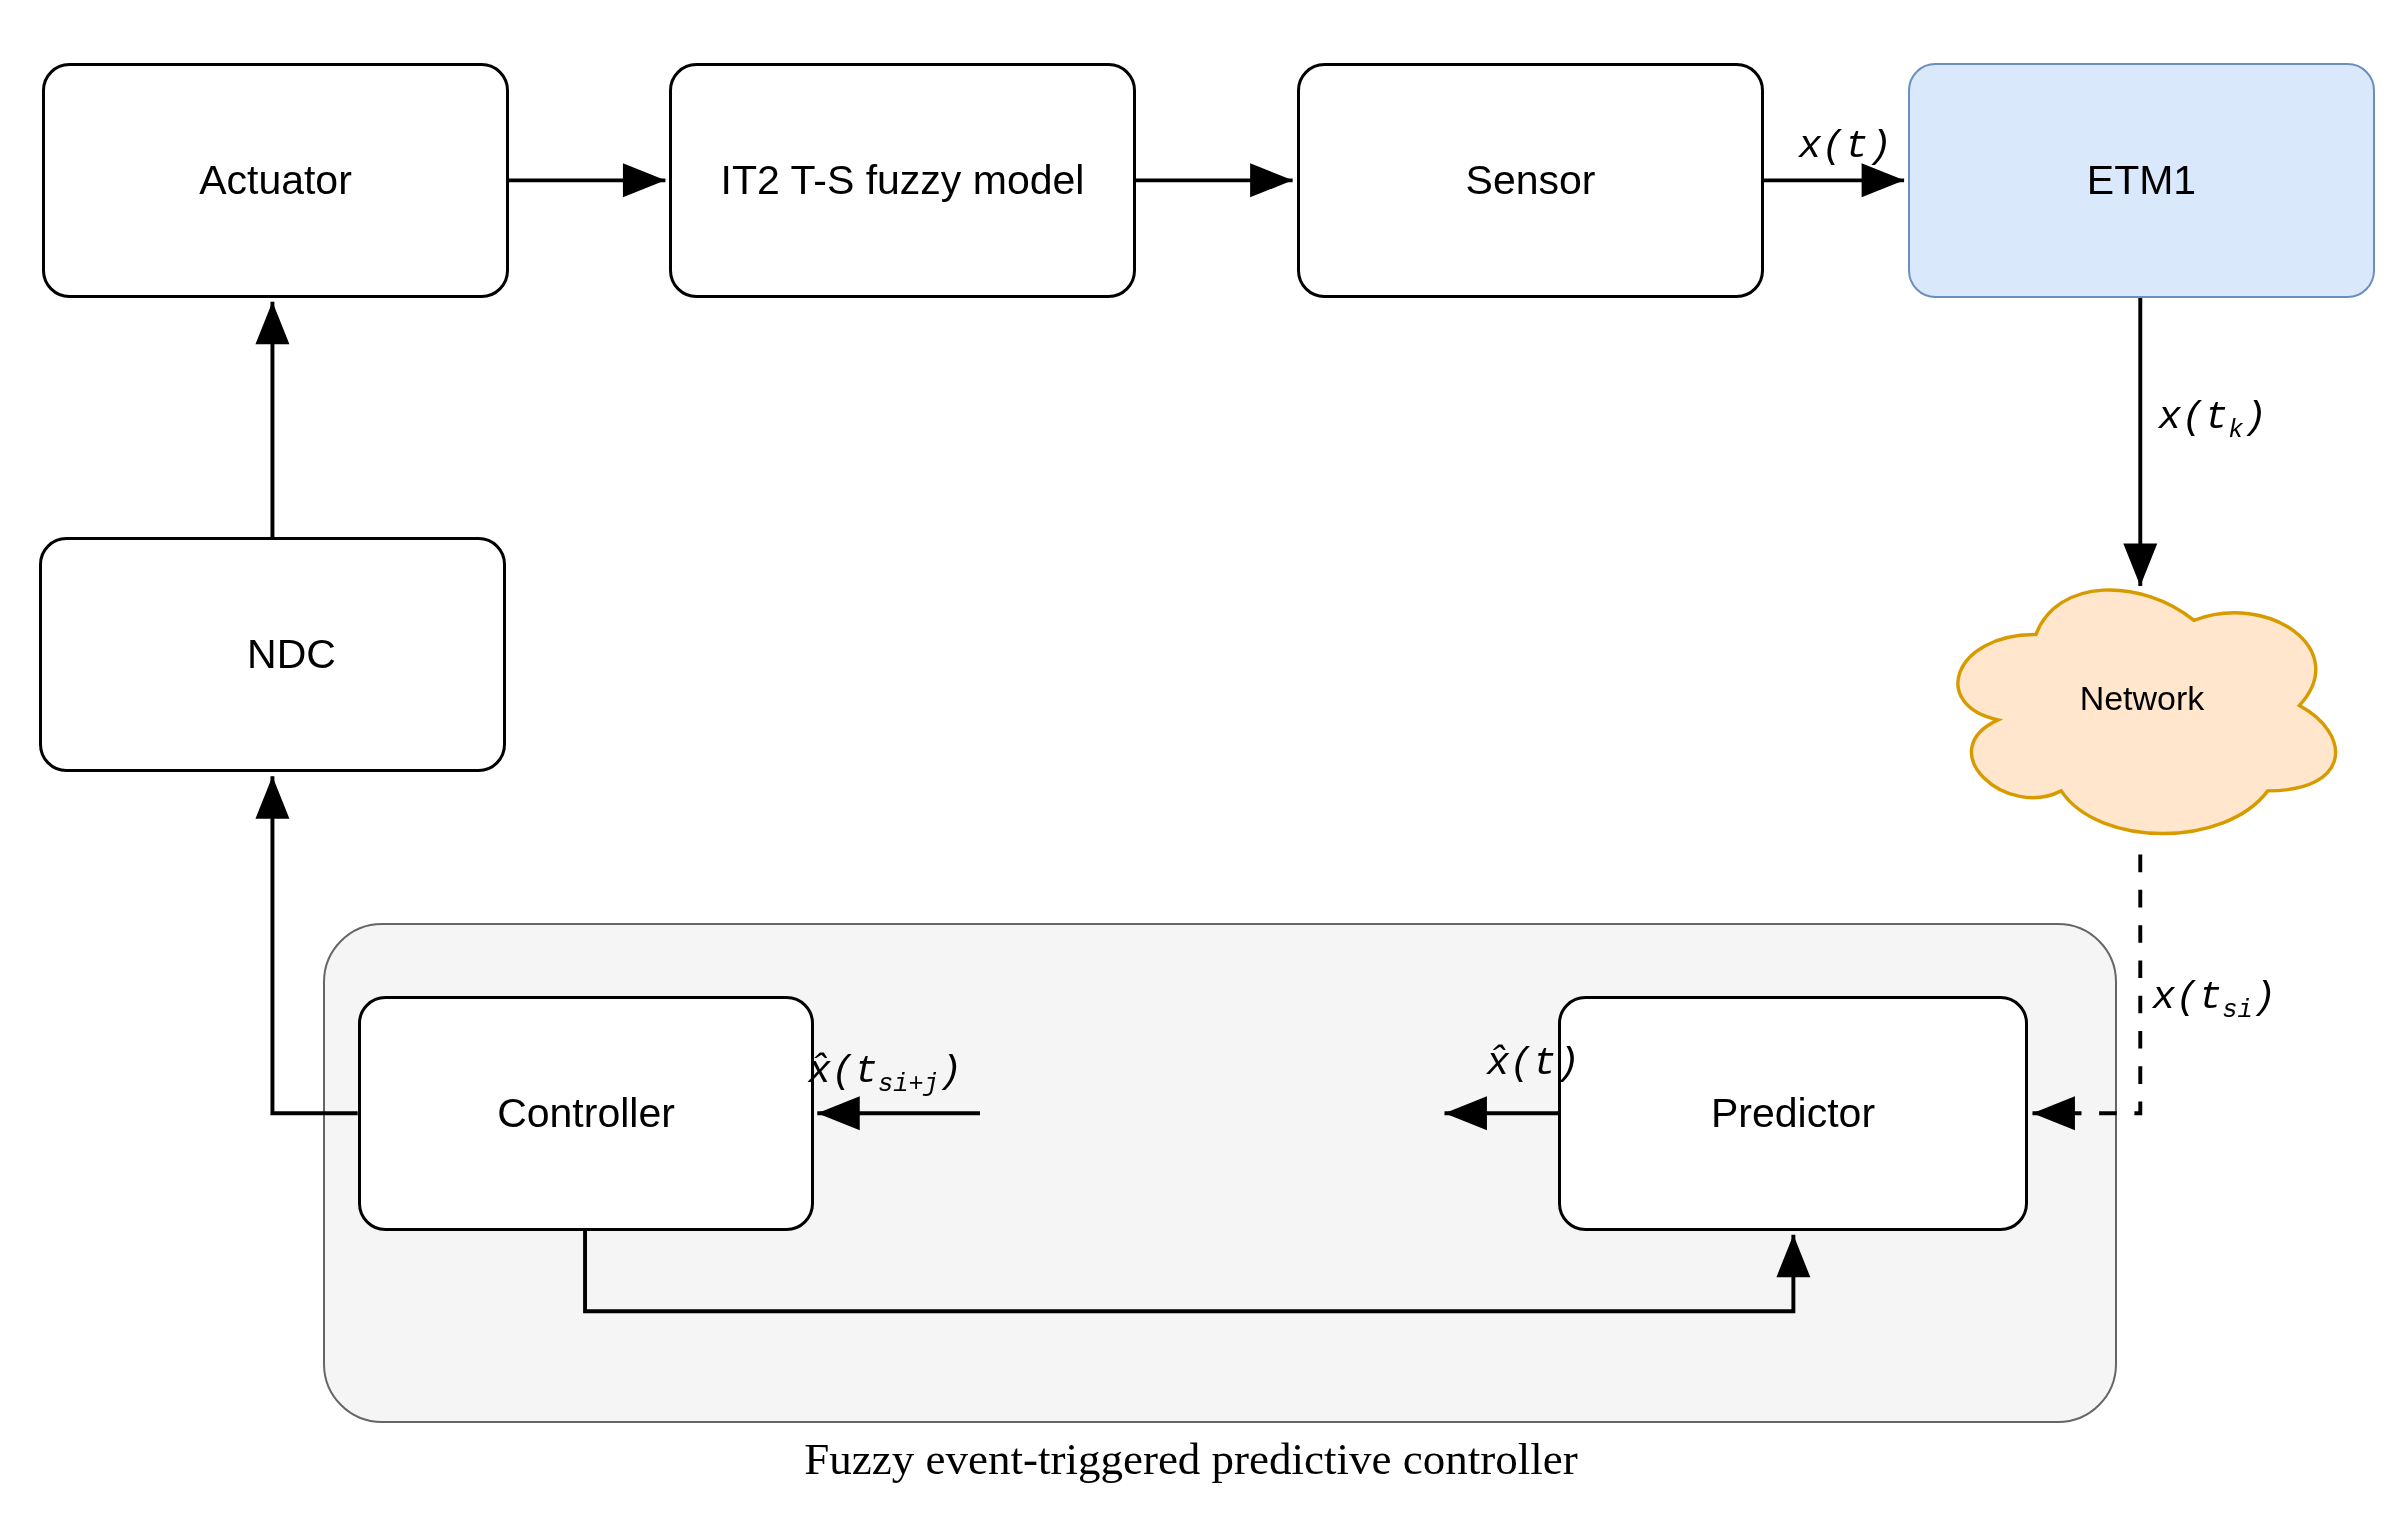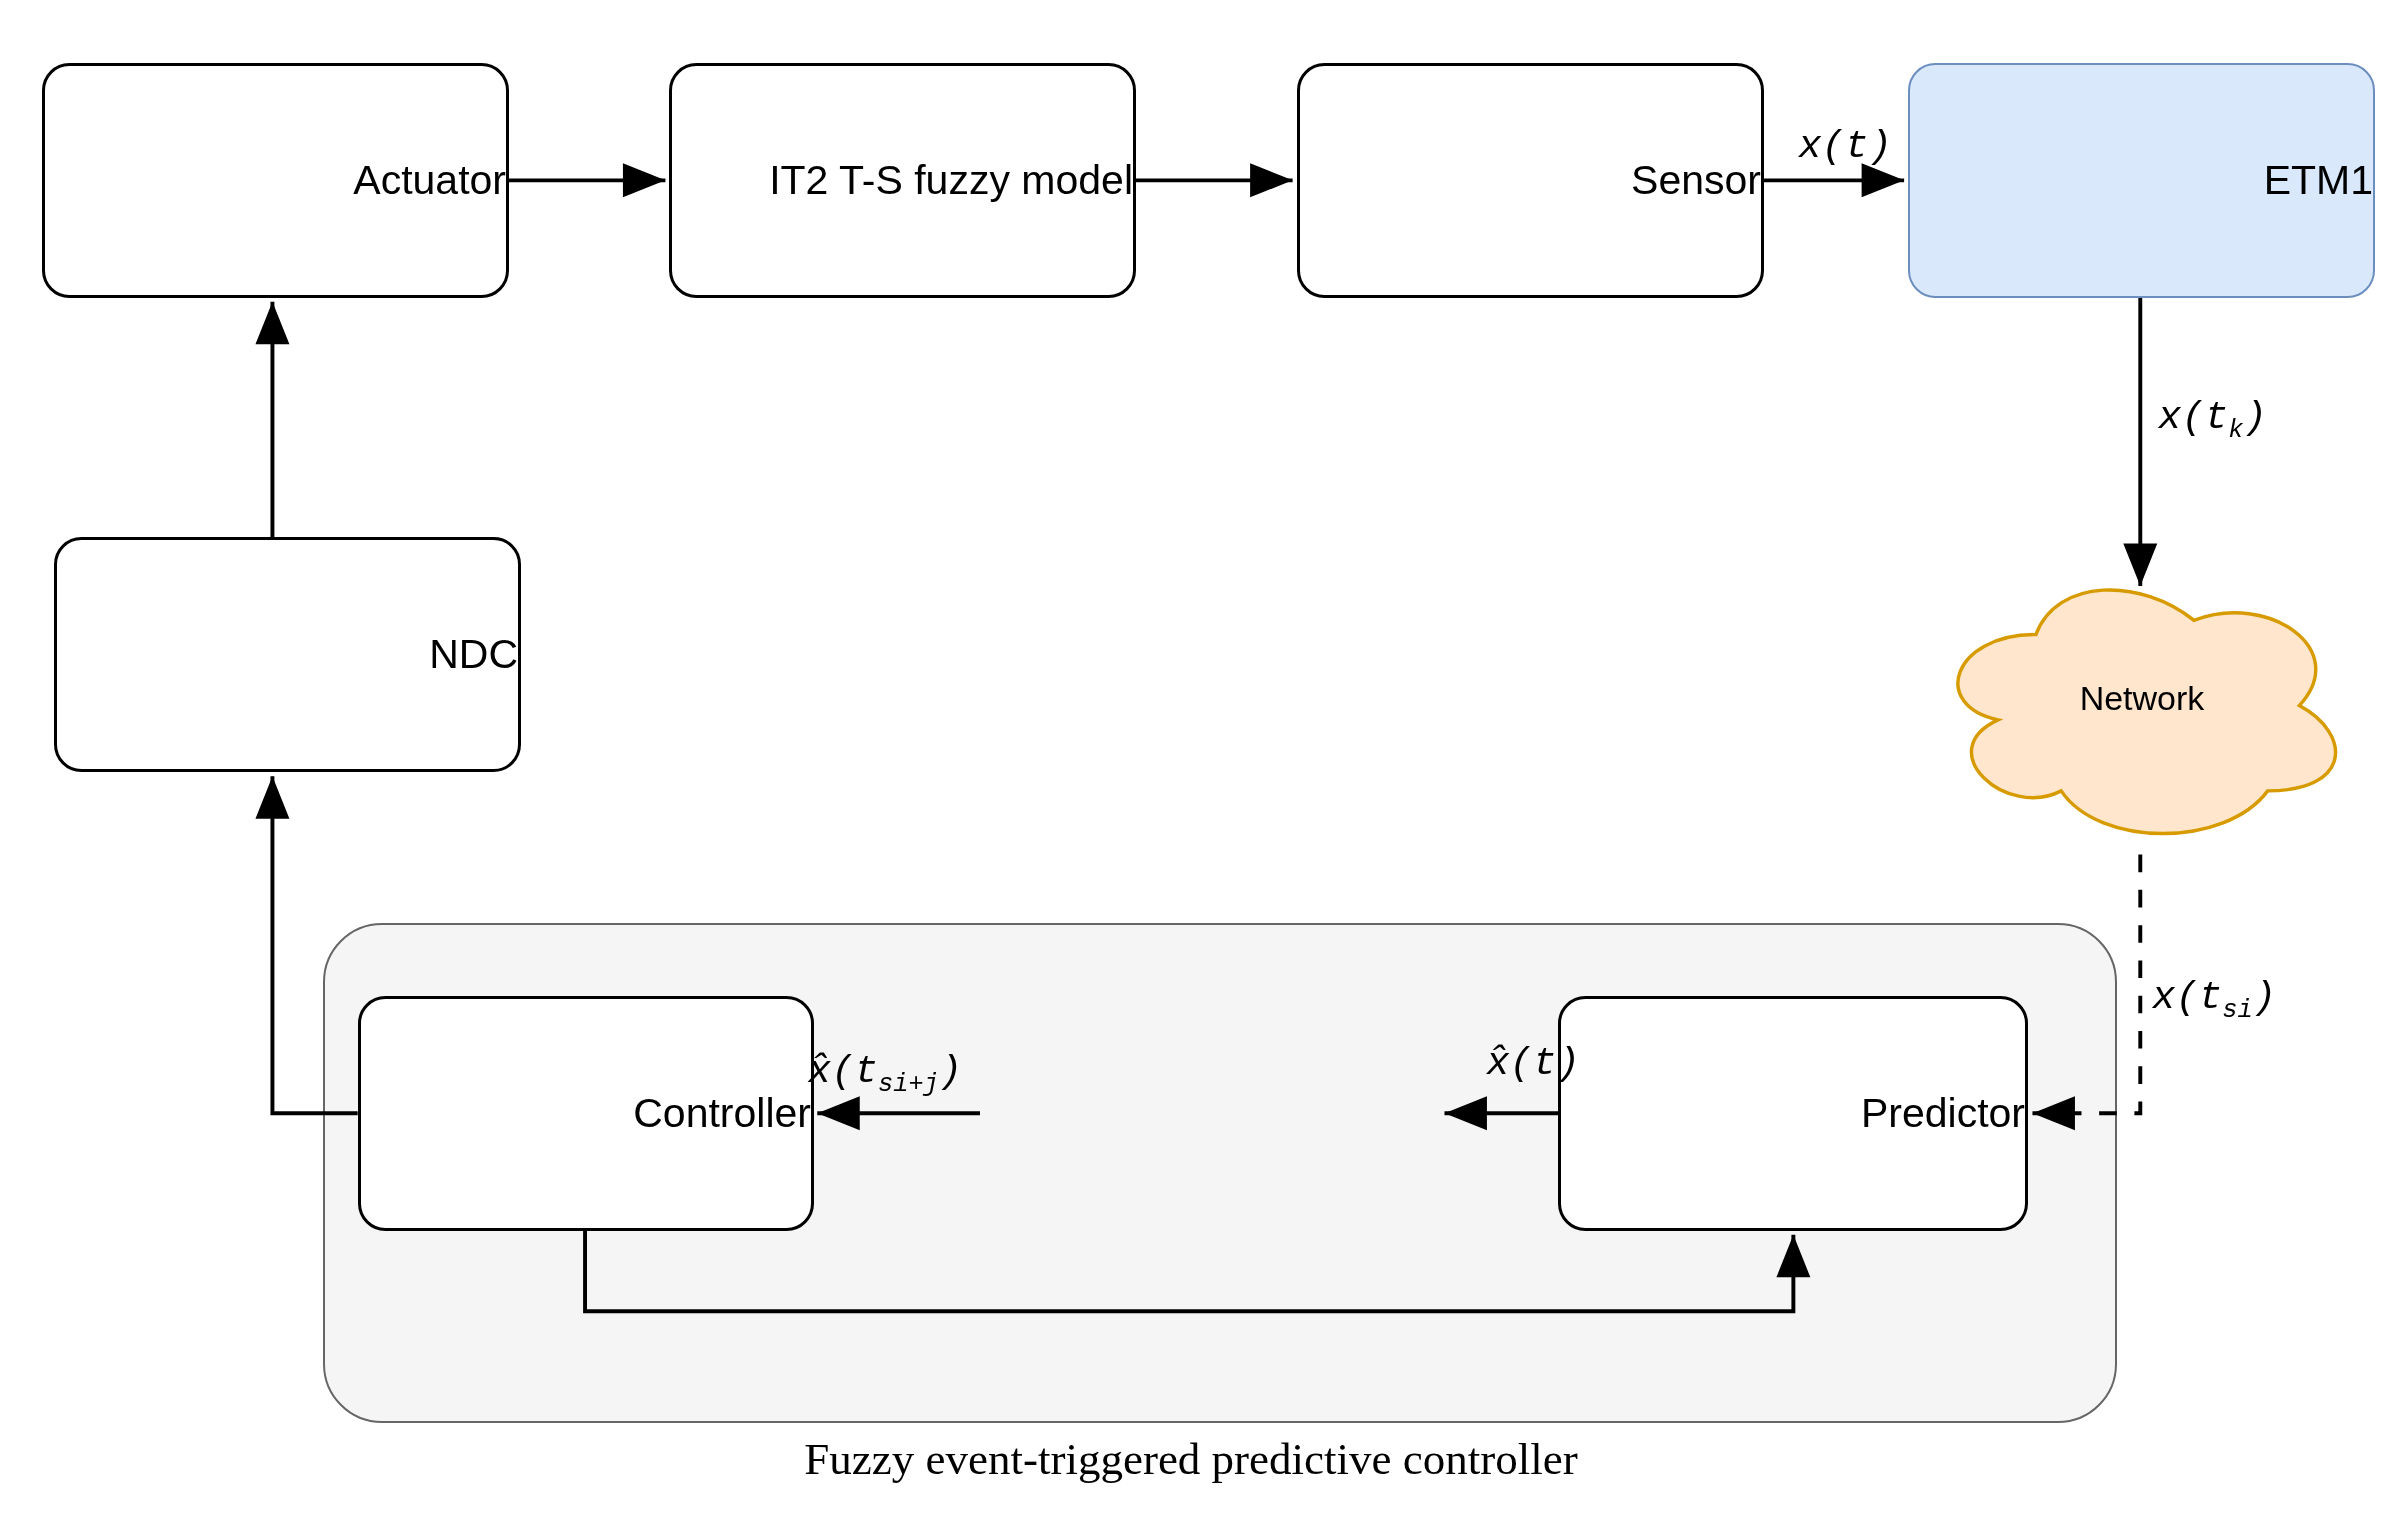--- a/index.html
+++ b/index.html
@@ -34,38 +34,38 @@
   .arrowhead { fill: var(--wire, #000000); }
   .cloud-shape {
     fill: var(--cloud-fill, #ffe6cc);
     stroke: var(--cloud-border, #d79b00);
     stroke-width: 3.5;
   }
   .node {
     position: absolute;
     display: flex;
     align-items: center;
-    justify-content: flex-end;
+    justify-content: center;
     box-sizing: border-box;
     background: var(--node-fill, #ffffff);
     border: 3.9px solid var(--node-border, #000000);
     border-radius: 27.4px;
     font-size: 41px;
     color: #000000;
     text-align: center;
   }
   .node.accent {
     background: var(--etm-fill, #dae8fc);
     border: 2.9px solid var(--etm-border, #6c8ebf);
   }
   .node-actuator   { left: 42px;   top: 63px;   width: 467px; height: 235px; }
   .node-fuzzy      { left: 669px;  top: 63px;   width: 467px; height: 235px; }
   .node-sensor     { left: 1297px; top: 63px;   width: 467px; height: 235px; }
   .node-etm1       { left: 1908px; top: 63px;   width: 467px; height: 235px; }
-  .node-ndc        { left: 54px;   top: 537px;  width: 467px; height: 235px; padding-left: 38px; }
+  .node-ndc        { left: 39px;   top: 537px;  width: 467px; height: 235px; padding-left: 38px; }
   .node-controller { left: 358px;  top: 996px; width: 456px; height: 235px; }
   .node-etm2       { left: 980px; top: 996px; width: 461px; height: 235px; }
   .node-predictor  { left: 1558px; top: 996px; width: 470px; height: 235px; }
   .net-label {
     position: absolute;
     left: 2142px; top: 698px;
     transform: translate(-50%, -50%);
     font-size: 34px;
     color: #000000;
     white-space: nowrap;

